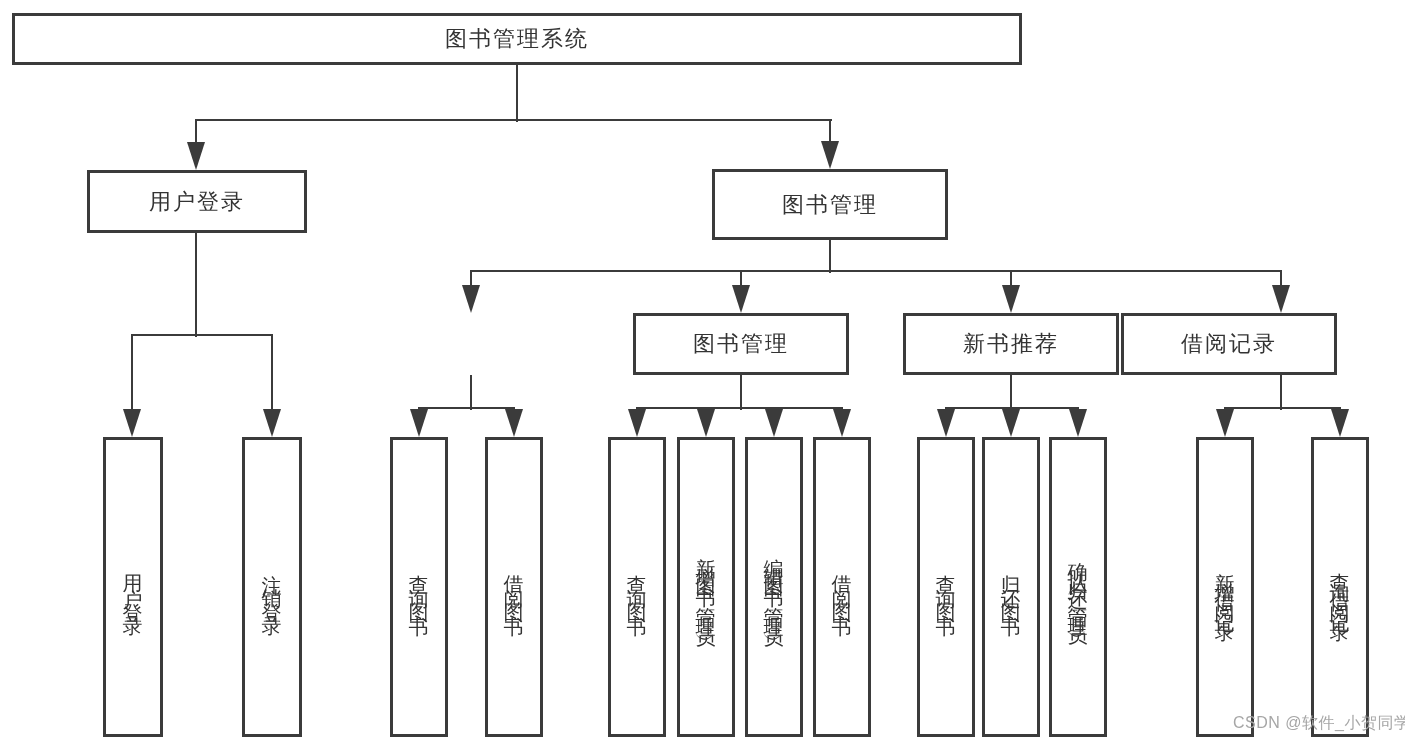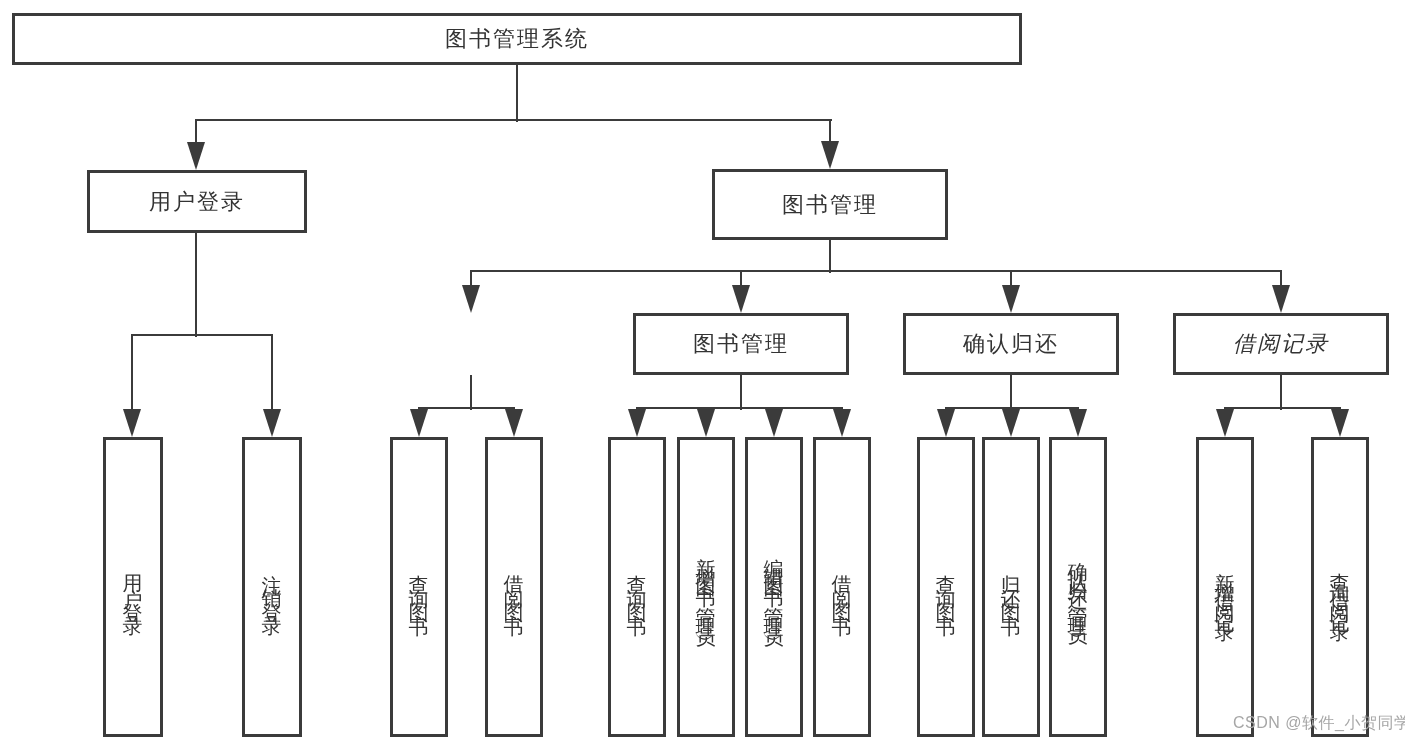--- a/index.html
+++ b/index.html
@@ -21,21 +21,21 @@
     justify-content:center;
     color:#333333;
     font-size:22px;
     letter-spacing:2px;
     z-index:2;
   }
   .n1 {left:12px;  top:13px;  width:1010px; height:52px;}
   .n2a{left:87px;  top:170px; width:220px;  height:63px;}
   .n2b{left:712px; top:169px; width:236px;  height:71px;}
   .n3 {top:313px;  width:216px; height:62px;}
-  .n3a{left:363px;} .n3b{left:633px;} .n3c{left:903px;} .n3d{left:1173px;font-style:italic;}
+  .n3a{left:363px;} .n3b{left:633px;} .n3c{left:903px;} .n3d{left:1121px;}
   .leaf{top:437px; width:58px; height:300px; font-size:20px;}
   .leaf .vtext{
     writing-mode:vertical-rl;
     text-orientation:mixed;
     line-height:1;
     letter-spacing:14px;
   }
   .leaf .sp-md{letter-spacing:10px;}
   .leaf .sp-xs{letter-spacing:9px;}
   .la1{left:103px;width:60px;} .la2{left:242px;width:60px;}
@@ -66,21 +66,21 @@
 <body>
 
 <div class="canvas">
 
   <div class="node n1">图书管理系统</div>
 
   <div class="node n2a">用户登录</div>
   <div class="node n2b">图书管理</div>
 
   <div class="node n3 n3b">图书管理</div>
-  <div class="node n3 n3c">确认归还</div>
+  <div class="node n3 n3c">新书推荐</div>
   <div class="node n3 n3d">借阅记录</div>
 
   <div class="node leaf la1">
     <span class="vtext">用户登录</span>
   </div>
   <div class="node leaf la2">
     <span class="vtext">注销登录</span>
   </div>
 
   <div class="node leaf lb1">

